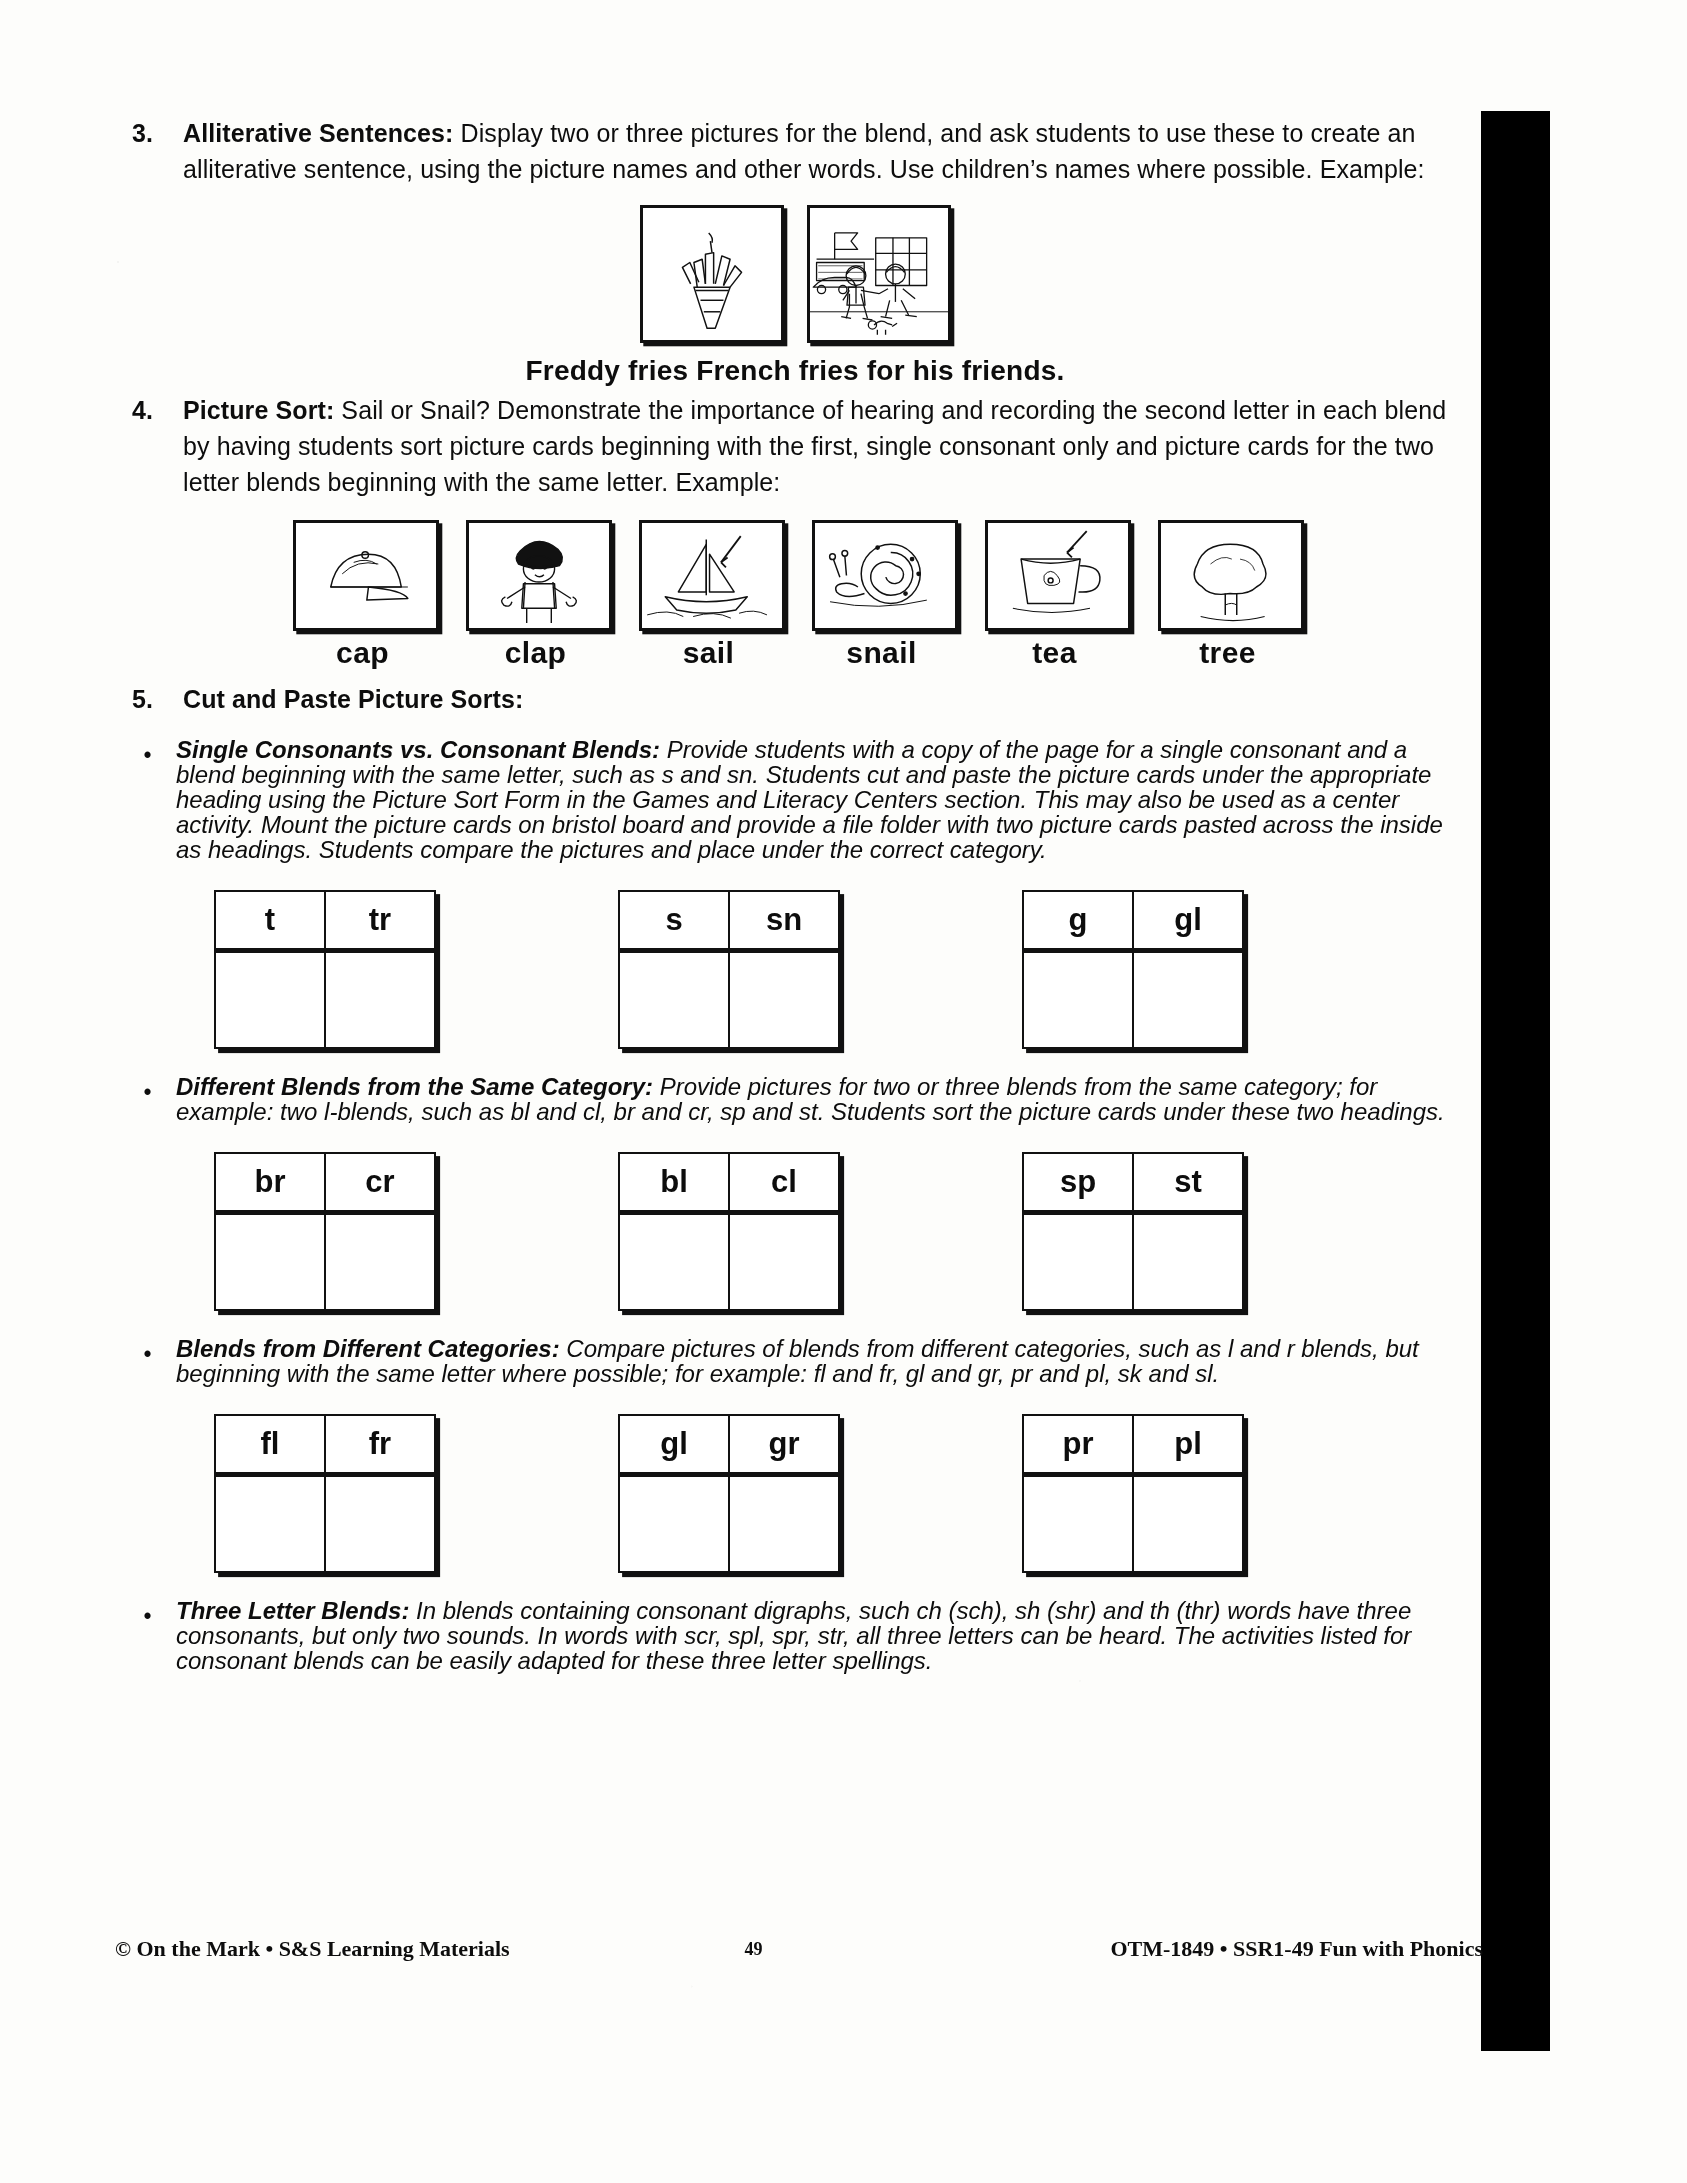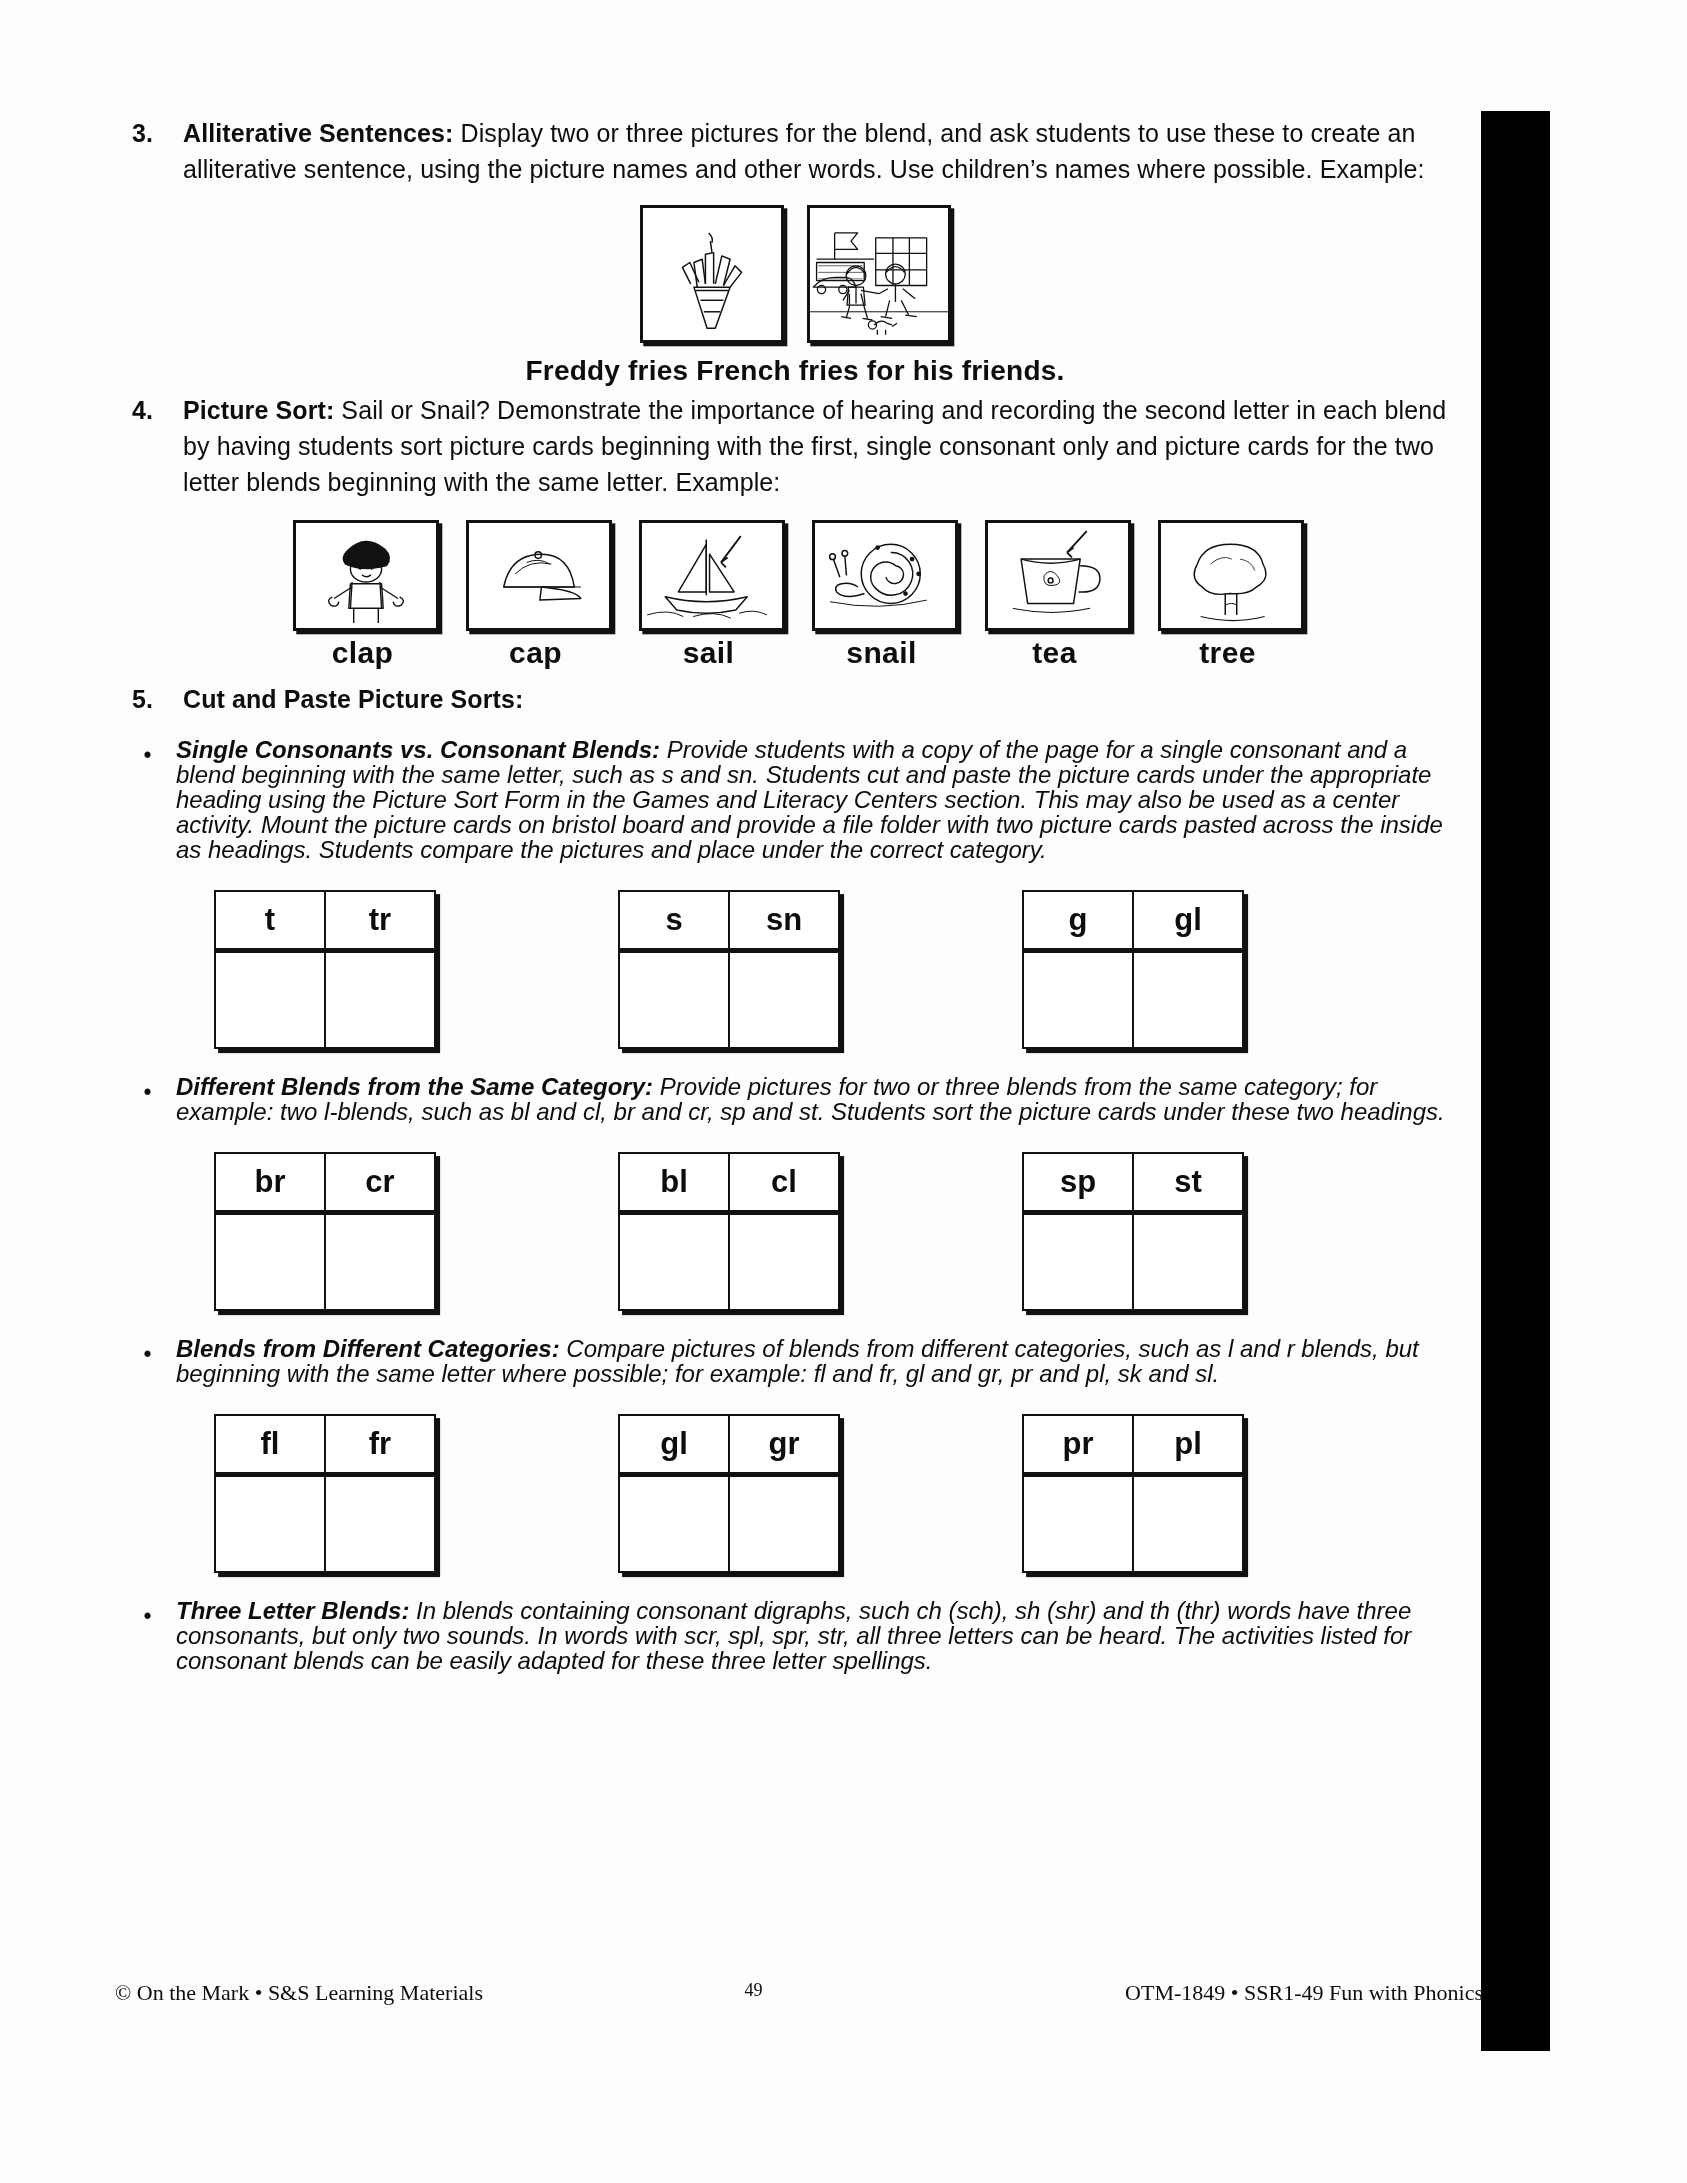--- a/index.html
+++ b/index.html
@@ -192,26 +192,26 @@
     font-size: 31px;
     font-weight: bold;
     border-bottom-width: 5px;
   }
   .sort-table tr.blank td { height: 92px; }
 
   
   .footer {
     position: absolute;
     left: 115px;
-    top: 1980px;
+    top: 1936px;
     width: 1368px;
     display: flex;
-    align-items: flex-start;
+    align-items: center;
     font-family: "Liberation Serif", serif;
-    font-weight: normal;
+    font-weight: bold;
     font-size: 22px;
   }
   .footer .f-left { flex: 0 0 527px; }
   .footer .f-mid { flex: 1 1 auto; text-align: center; padding-right: 157px; font-size: 18px; }
   .footer .f-right { flex: 0 0 461px; text-align: right; }
   .copy-glyph { font-size: 21.4px; }
 
   
   svg.art { display: block; width: 100%; height: 100%; }
 </style>
@@ -297,20 +297,36 @@
     <div class="sentence">Freddy fries French fries for his friends.</div>
 
     <div class="num-item">
       <div class="num">4.</div>
       <div class="body">
         <span class="lead">Picture Sort:</span><span> Sail or Snail? Demonstrate the importance of hearing and recording the second letter in each blend by having students sort picture cards beginning with the first, single consonant only and picture cards for the two letter blends beginning with the same letter. Example:</span>
       </div>
     </div>
 
     <div class="cards-strip">
+
+      <div class="card">
+        <div class="card-frame">
+          <svg class="art" viewBox="0 0 170 128">
+            <g fill="none" stroke="#111" stroke-width="1.8" stroke-linejoin="round">
+              <path d="M42 78 q8 -40 46 -40 q34 0 40 40 z"></path>
+              <path d="M88 78 q42 4 48 14 l-50 2 z"></path>
+              <path d="M56 62 q18 -18 44 -12" stroke-width="1.2"></path>
+              <path d="M70 48 q16 -6 28 2" stroke-width="1.2"></path>
+              <circle cx="84" cy="39" r="4"></circle>
+              <path d="M42 78 L136 78" stroke-width="1.4"></path>
+            </g>
+          </svg>
+        </div>
+        <div class="card-label">cap</div>
+      </div>
 
       <div class="card">
         <div class="card-frame">
           <svg class="art" viewBox="0 0 170 128">
             <g fill="none" stroke="#111" stroke-width="1.7" stroke-linejoin="round">
               <path d="M62 34 q22 -22 46 -2 q10 10 2 20 q-26 8 -50 -2 q-6 -8 2 -16 z" fill="#111"></path>
               <path d="M66 48 q18 12 38 2"></path>
               <ellipse cx="85" cy="56" rx="19" ry="16"></ellipse>
               <circle cx="78" cy="54" r="2" fill="#111"></circle>
               <circle cx="92" cy="54" r="2" fill="#111"></circle>
@@ -324,36 +340,20 @@
             </g>
           </svg>
         </div>
         <div class="card-label">clap</div>
       </div>
 
       <div class="card">
         <div class="card-frame">
           <svg class="art" viewBox="0 0 170 128">
             <g fill="none" stroke="#111" stroke-width="1.8" stroke-linejoin="round">
-              <path d="M42 78 q8 -40 46 -40 q34 0 40 40 z"></path>
-              <path d="M88 78 q42 4 48 14 l-50 2 z"></path>
-              <path d="M56 62 q18 -18 44 -12" stroke-width="1.2"></path>
-              <path d="M70 48 q16 -6 28 2" stroke-width="1.2"></path>
-              <circle cx="84" cy="39" r="4"></circle>
-              <path d="M42 78 L136 78" stroke-width="1.4"></path>
-            </g>
-          </svg>
-        </div>
-        <div class="card-label">cap</div>
-      </div>
-
-      <div class="card">
-        <div class="card-frame">
-          <svg class="art" viewBox="0 0 170 128">
-            <g fill="none" stroke="#111" stroke-width="1.8" stroke-linejoin="round">
               <path d="M78 20 L78 88"></path>
               <path d="M78 26 L44 84 L78 84 Z"></path>
               <path d="M82 38 L112 84 L82 84 Z"></path>
               <path d="M28 90 q50 12 100 0 l-14 16 q-36 8 -72 0 z"></path>
               <path d="M6 112 q26 -8 44 2 M62 114 q26 -8 46 2 M118 110 q18 -6 34 2" stroke-width="1.2"></path>
               <path d="M120 16 L96 48" stroke-width="2.2"></path>
               <path d="M96 48 L104 42 M96 48 L102 54" stroke-width="2.2"></path>
             </g>
           </svg>
         </div>

